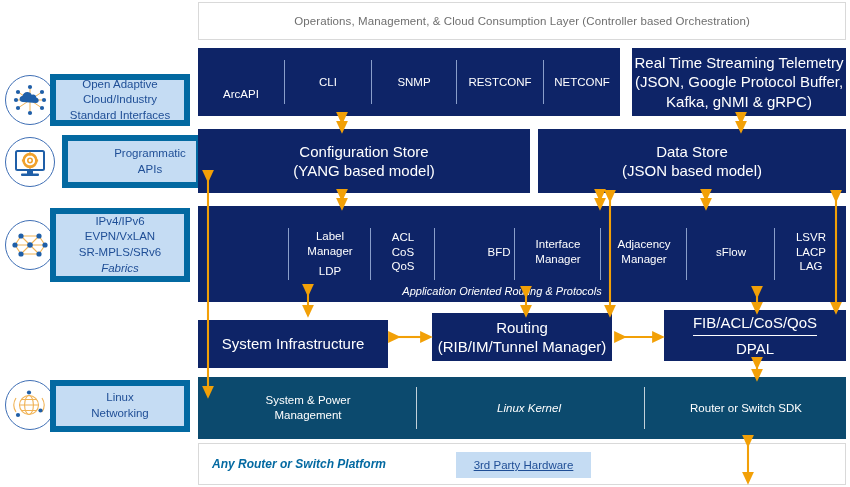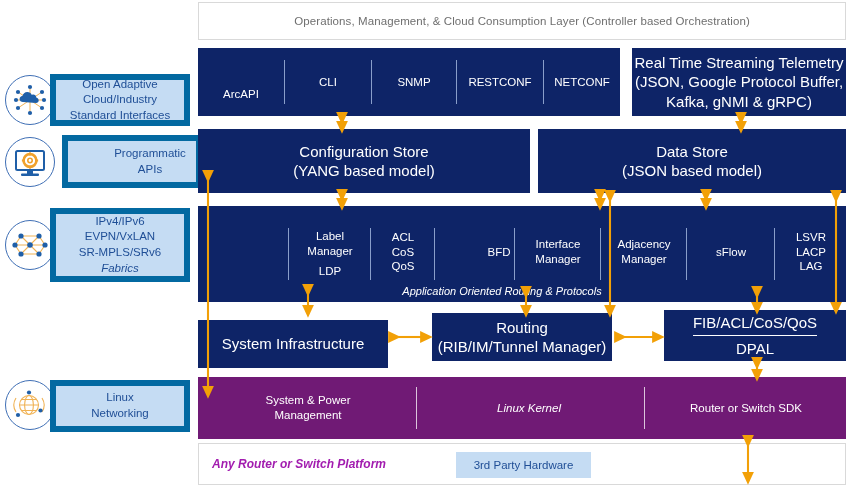--- a/index.html
+++ b/index.html
@@ -13,21 +13,21 @@
   
   .banner{
     left:198px;top:2px;width:648px;height:38px;
     background:#ffffff;border:1px solid #d9d9d9;
     display:flex;align-items:center;justify-content:center;
     font-size:11.5px;color:#6f6f6f;letter-spacing:.1px;
   }
 
   
   .navy{background:#0e2467;color:#ffffff;}
-  .brightblue{background:#701a75;color:#ffffff;}
+  .brightblue{background:#0c4a6e;color:#ffffff;}
   .blk{display:flex;align-items:center;justify-content:center;text-align:center;}
   .blk .t{line-height:1.28;font-size:15px;}
 
   
   .pill{
     background:#c5dcf3;border:6px solid #0369a1;
     display:flex;align-items:center;justify-content:center;text-align:center;
     color:#1f4e96;font-size:11.5px;line-height:1.35;
   }
   .iconcirc{
@@ -39,24 +39,24 @@
   .vdiv{position:absolute;width:1.4px;background:#9fb4dc;opacity:.85;}
 
   .cell{position:absolute;display:flex;align-items:center;justify-content:center;
         text-align:center;font-size:11.5px;line-height:1.3;color:#fff;}
   .ital{font-style:italic;}
   .ulined{border-bottom:1.2px solid #ffffff;padding-bottom:2px;margin-bottom:3px;display:inline-block;}
   .platform{
     left:198px;top:443px;width:648px;height:42px;background:#fff;border:1px solid #d9d9d9;
     display:flex;align-items:center;
   }
-  .plat-label{margin-left:13px;font-style:italic;font-weight:bold;font-size:12px;color:#a21caf;}
+  .plat-label{margin-left:13px;font-style:italic;font-weight:bold;font-size:12px;color:#0369a1;}
   .plat-chip{
     position:absolute;left:456px;top:452px;width:135px;height:26px;background:#c5dcf3;
-    display:flex;align-items:center;justify-content:center;color:#1f4e96;font-size:11.5px;
+    display:flex;align-items:center;justify-content:center;color:#1f4e96;font-size:11.5px;text-decoration:underline;
   }
 </style>
 </head>
 <body>
 
 <div class="abs banner">
   <span>Operations, Management, &amp; Cloud Consumption Layer (Controller based Orchestration)</span>
 </div>
 
 <div class="abs iconcirc" style="left:5px;top:75px;width:50px;height:50px;">

